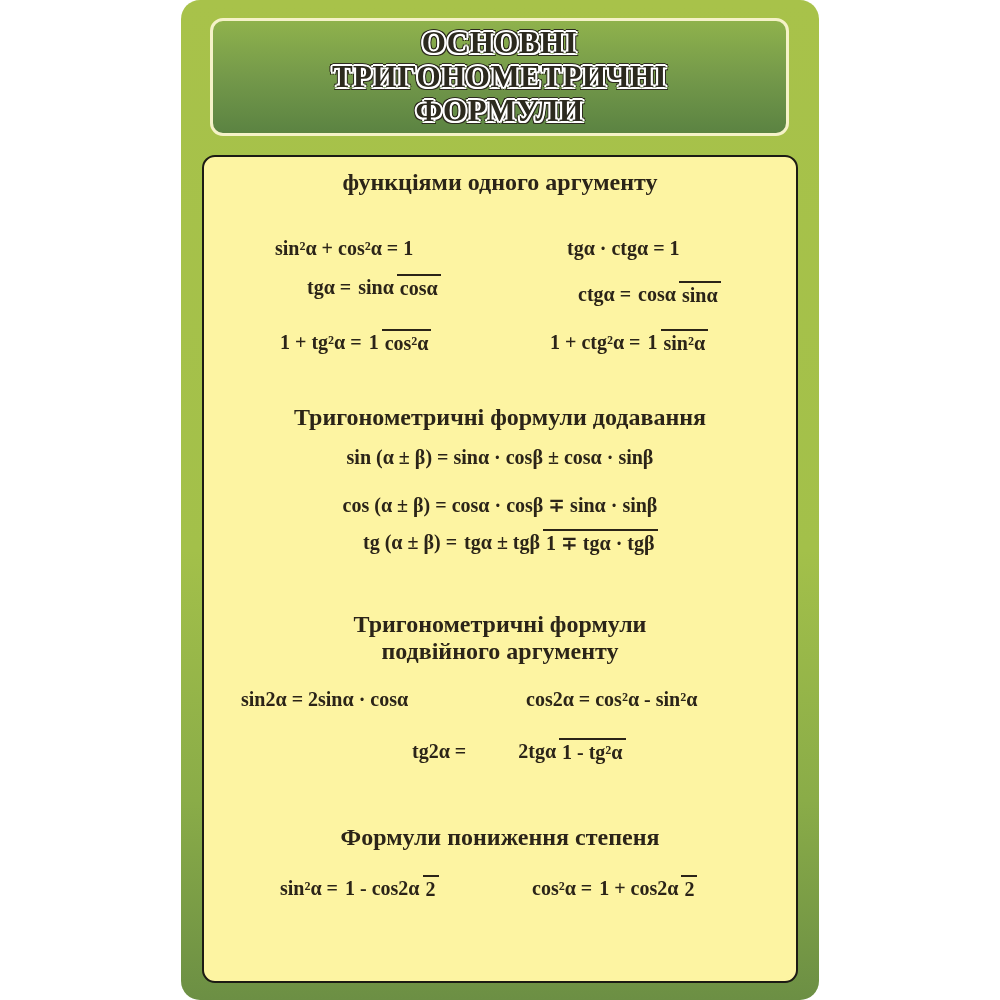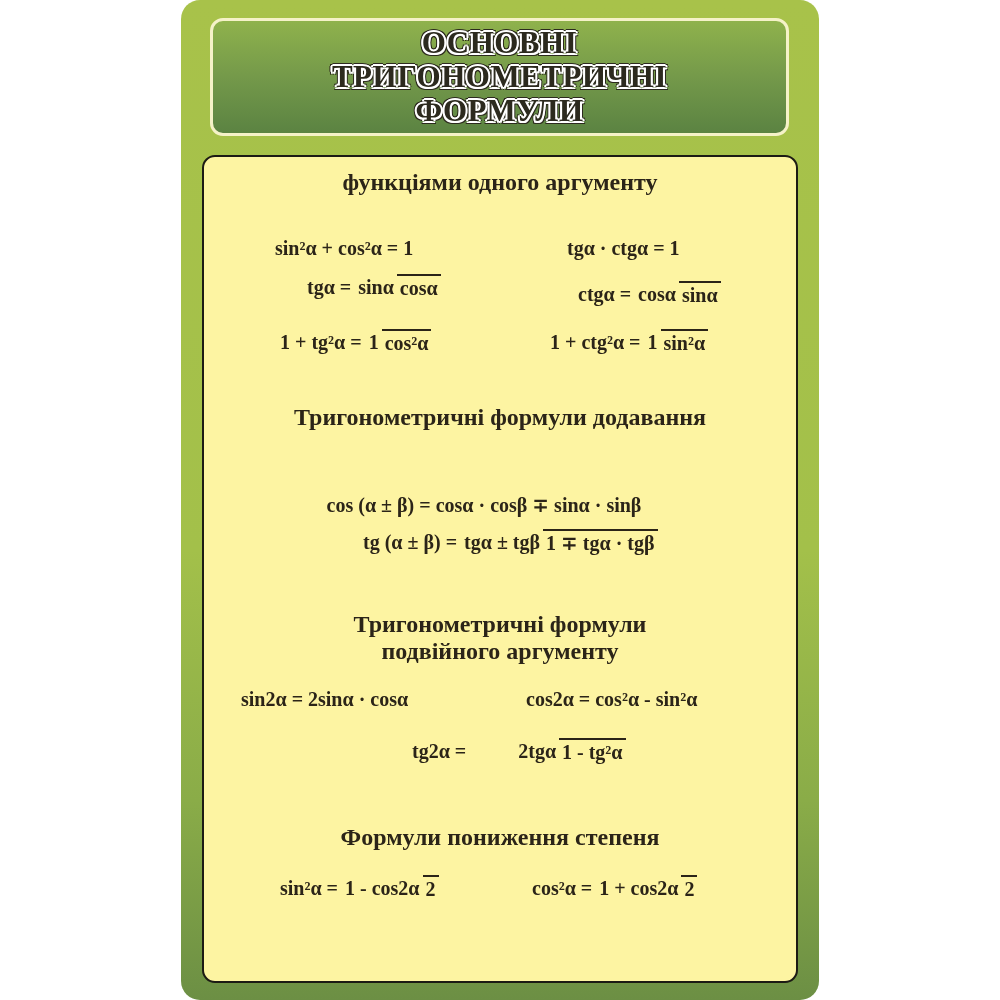--- a/index.html
+++ b/index.html
@@ -93,21 +93,22 @@
     <div class="abs f" style="left:345px; top:172px;">
       <span class="eq">1 + ctg²α =</span>
       <span class="frac">
         <span class="num">1</span>
         <span class="den">sin²α</span>
       </span>
     </div>
 
     <div class="abs h" style="top:247px;">Тригонометричні формули додавання</div>
 
-    <div class="abs f" style="left:0; width:560px; justify-content:center; top:336px;">cos (α ± β) = cosα · cosβ ∓ sinα · sinβ</div>
+    <div class="abs f" style="left:0; width:592px; justify-content:center; top:289px;">sin (α ± β) = sinα · cosβ ± cosα · sinβ</div>
+    <div class="abs f" style="left:0; width:560px; justify-content:center; top:336px;padding-left:16px;">cos (α ± β) = cosα · cosβ ∓ sinα · sinβ</div>
 
     <div class="abs f" style="left:158px; top:372px;">
       <span class="eq">tg (α ± β) =</span>
       <span class="frac">
         <span class="num">tgα ± tgβ</span>
         <span class="den">1 ∓ tgα · tgβ</span>
       </span>
     </div>
 
     <div class="abs h" style="top:454px;">

